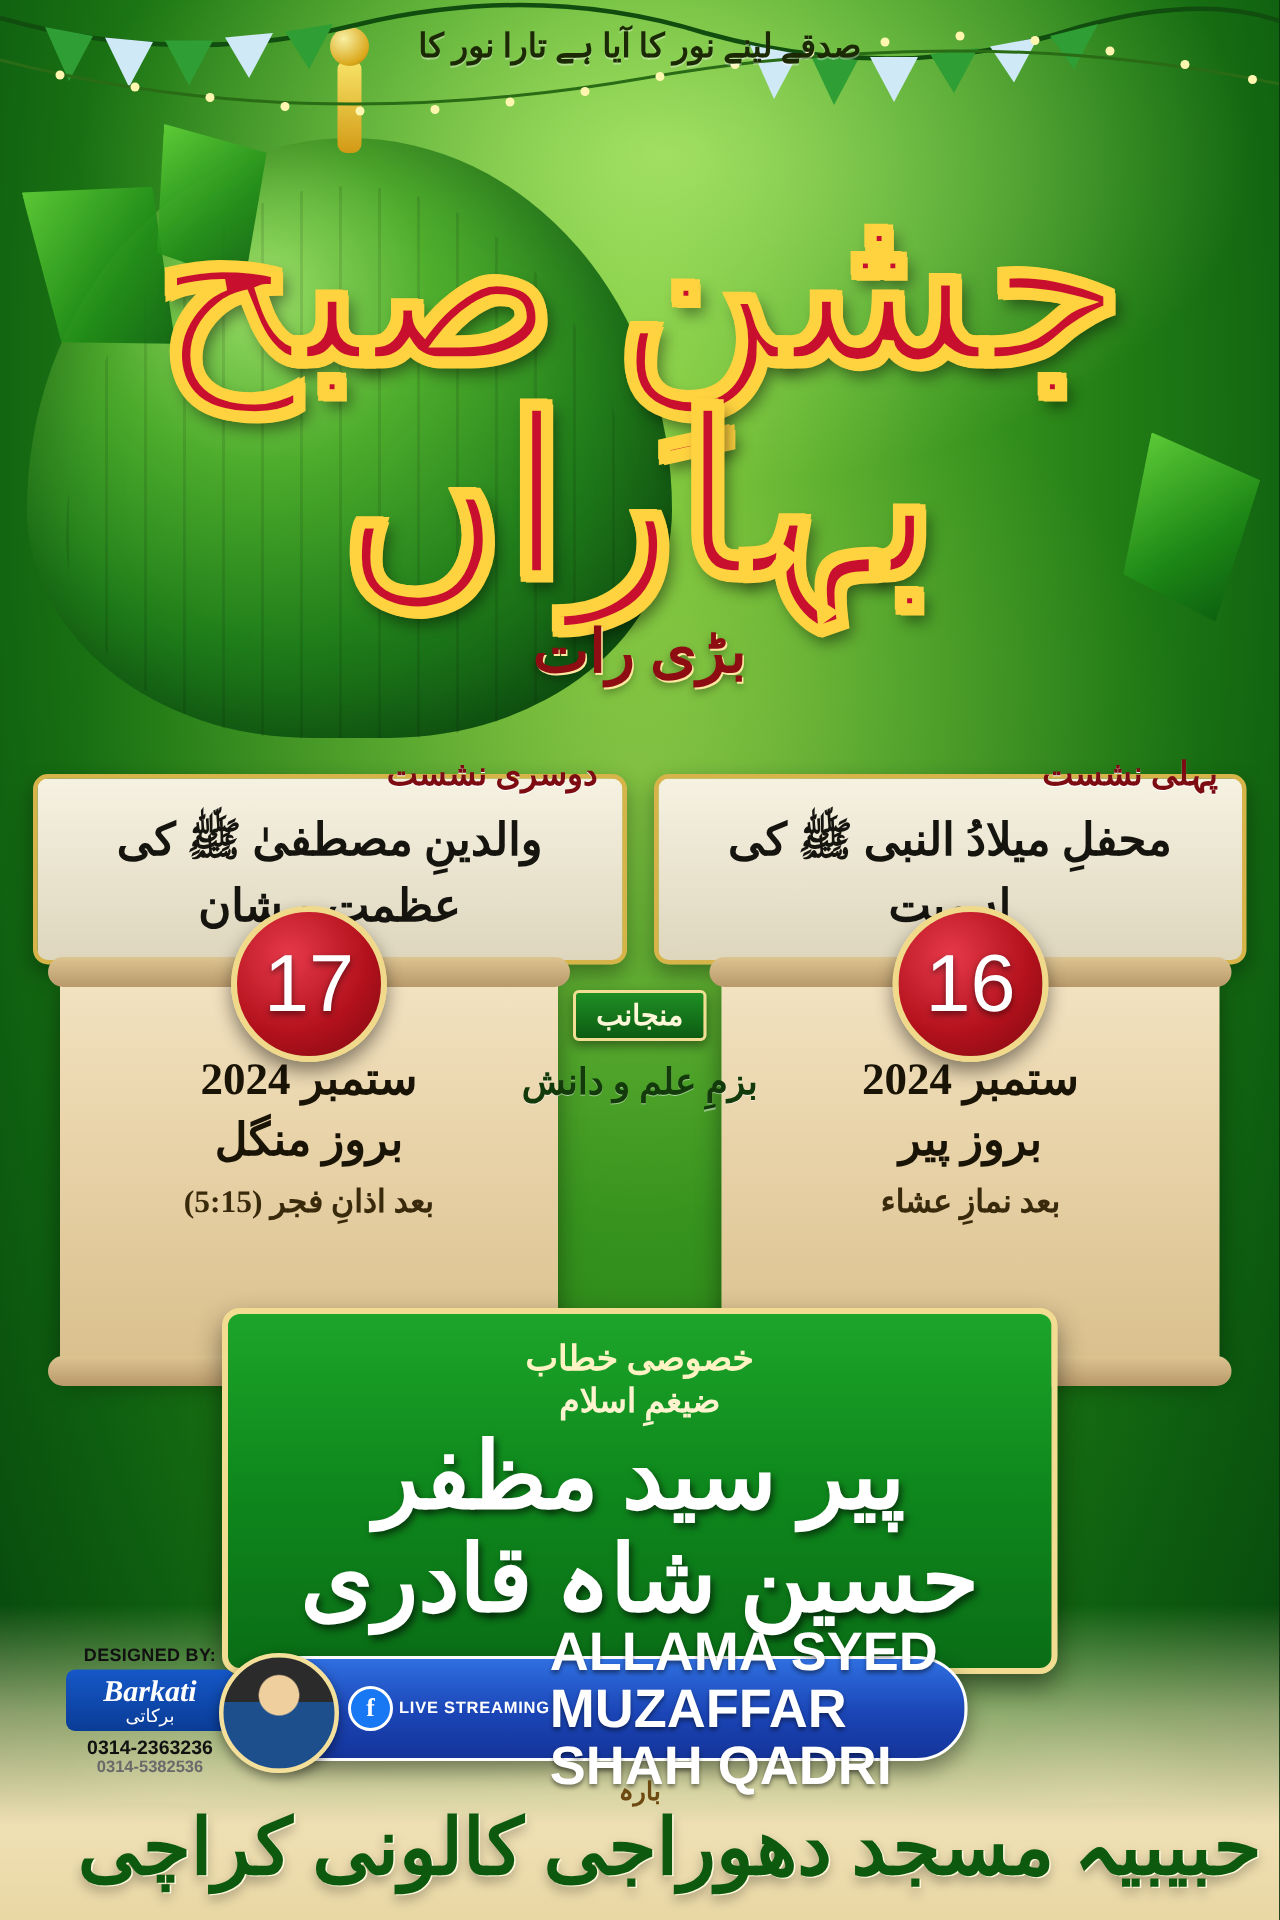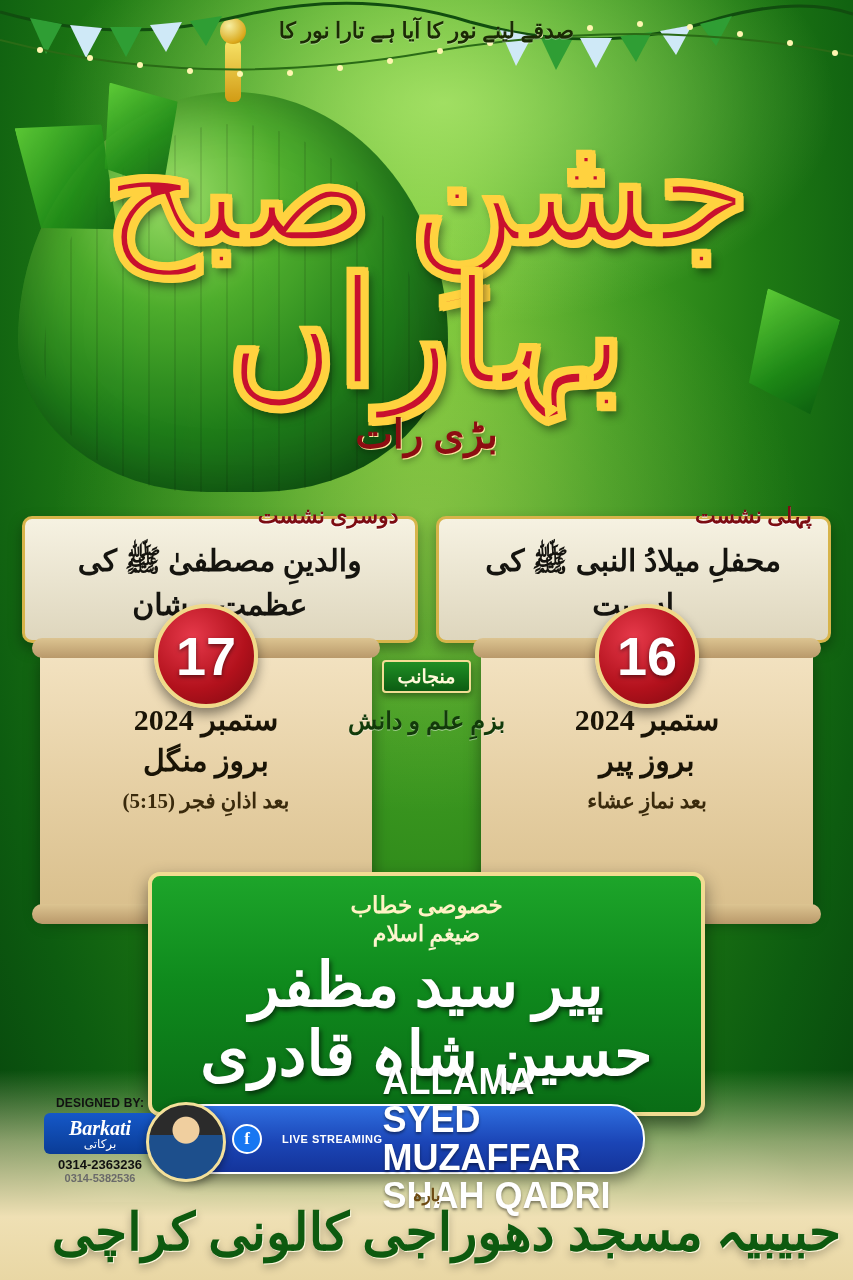--- a/index.html
+++ b/index.html
@@ -194,21 +194,21 @@
   }
   .scroll:before { top: -10px; }
   .scroll:after { bottom: -10px; }
   .badge {
     position: absolute; top: -44px; left: 50%; transform: translateX(-50%);
     width: 96px; height: 96px; border-radius: 50%;
     background: radial-gradient(circle at 36% 30%, #e6394a, #b2111c 58%, #7c0910 100%);
     border: 4px solid #f0d98a;
     box-shadow: 0 6px 12px rgba(0,0,0,.45);
     color: #fff;
-    font-size: 54px; font-weight: 700;
+    font-size: 54px; font-weight: 400;
     display: flex; align-items: center; justify-content: center;
     font-family: "Liberation Sans", sans-serif;
     text-shadow: 0 2px 4px rgba(0,0,0,.5);
   }
   .scroll-date {
     direction: rtl;
     font-family: "Liberation Serif", serif;
     font-size: 30px; font-weight: 700; color: #1a1406;
     line-height: 1.35;
   }
@@ -337,21 +337,21 @@
   .fb-badge {
     width: 26px; height: 26px; border-radius: 50%;
     background: #1877f2; border: 2px solid #fff;
     color: #fff; font-weight: 700; font-size: 17px;
     display: flex; align-items: center; justify-content: center;
     margin-left: 62px;
     font-family: "Liberation Serif", serif;
   }
   .live-tag {
     color: #ffffff; font-size: 11px; font-weight: 700;
-    margin-left: 20px; letter-spacing: .5px;
+    margin-left: 4px; letter-spacing: .5px;
   }
   .live-name {
     flex: 1;
     color: #fff;
     font-size: 36px; font-weight: 700;
     line-height: 1.06;
     text-align: left;
     padding-right: 14px;
     text-shadow: 0 2px 3px rgba(0,0,0,.45);
   }

